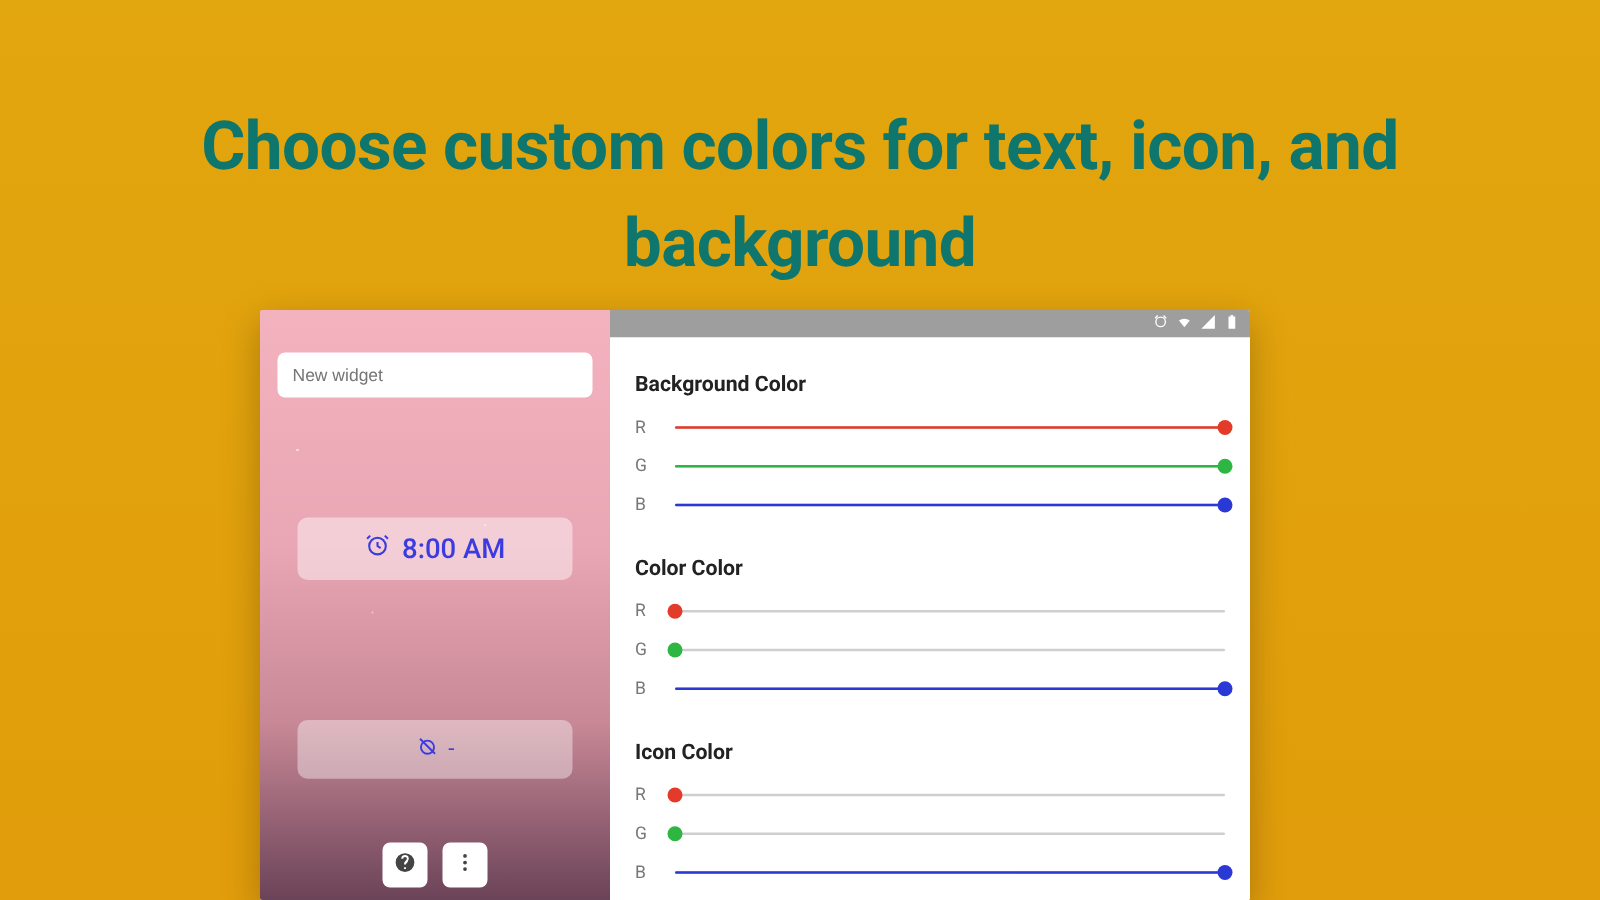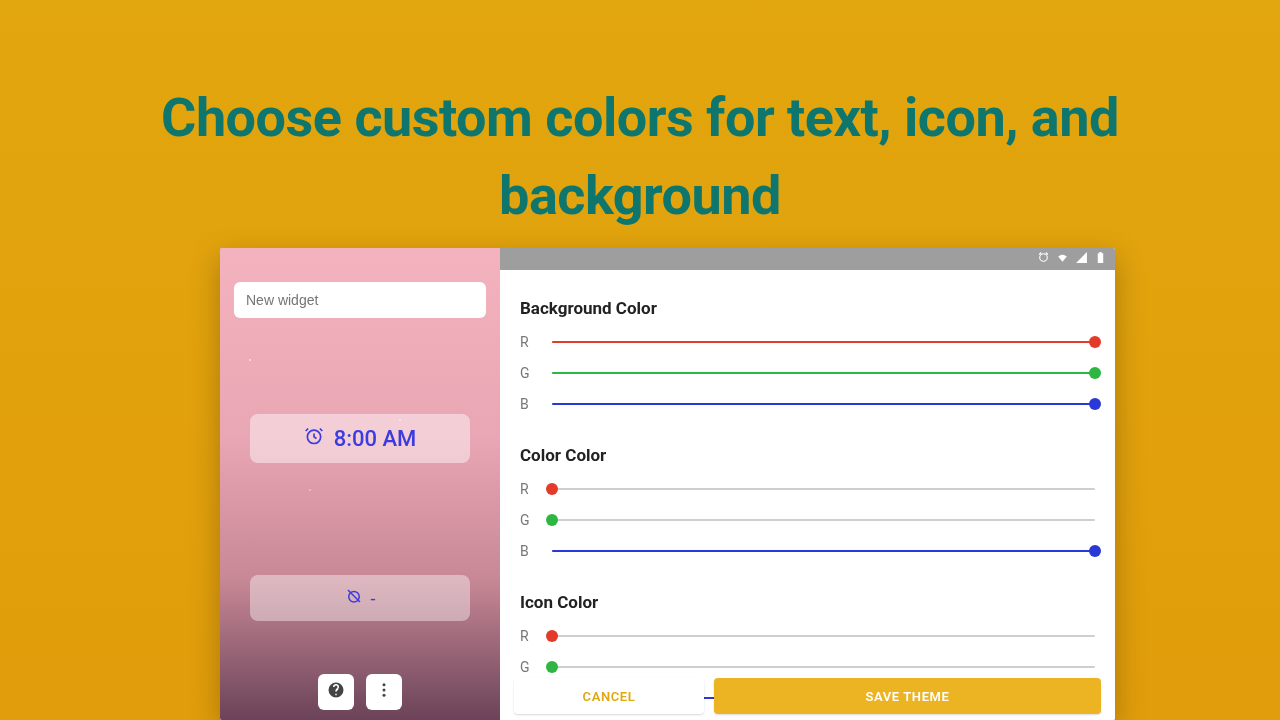--- a/index.html
+++ b/index.html
@@ -19,23 +19,23 @@
     font-size: 54px;
     font-weight: 700;
     letter-spacing: -0.5px;
     line-height: 1.45;
     padding: 0 60px;
     margin-top: 24px;
   }
 
   .device {
     position: absolute;
-    left: 220px;
+    left: 208px;
     top: 248px;
-    width: 895px;
+    width: 792px;
     height: 472px;
     background: #fff;
     box-shadow: 0 10px 30px rgba(0,0,0,0.25);
     overflow: hidden;
     border-radius: 2px;
   }
 
   .statusbar {
     position: absolute;
     top: 0; left: 0; right: 0;
@@ -366,18 +366,14 @@
         <div class="slider">
             <div class="track-bg"></div>
             <div class="track-fg" style="left: 0px; width: 100%; background: rgb(42, 57, 214);"></div>
             <div class="thumb" style="left: 100%; background: rgb(42, 57, 214);"></div>
           </div>
       </div>
     </div>
 
   </div>
 
-  <div class="footer">
-    <div class="btn btn-cancel">CANCEL</div>
-    <div class="btn btn-save">SAVE THEME</div>
-  </div>
 
 </div>
 
 </body></html>

